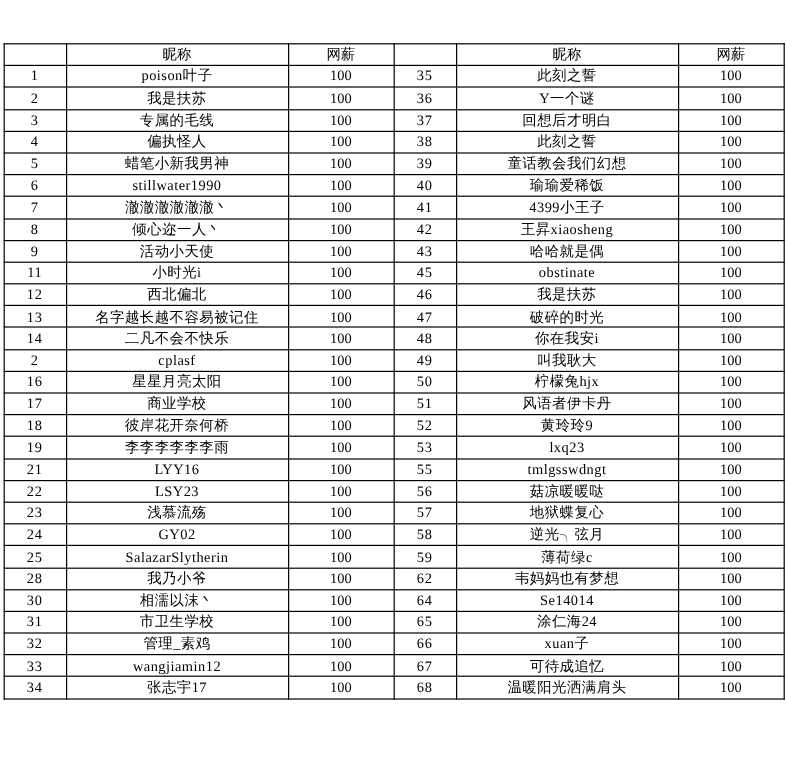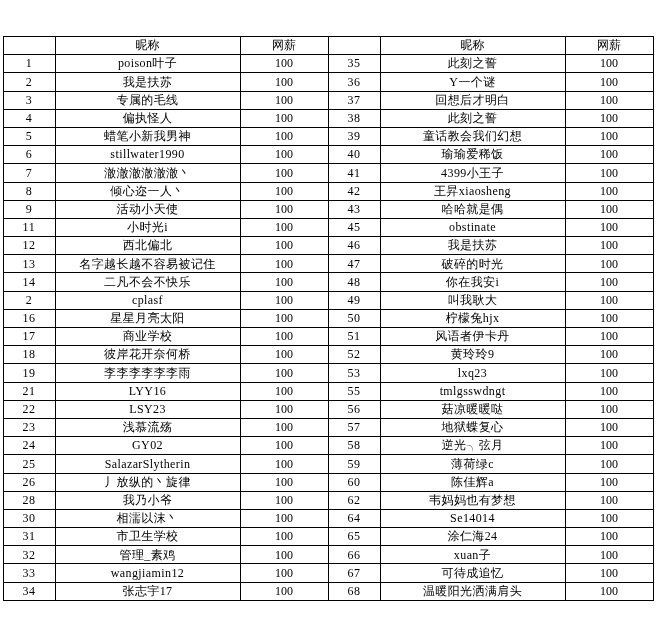--- a/index.html
+++ b/index.html
@@ -264,28 +264,20 @@
         </tr>
         <tr>
           <td class="num-cell">25</td>
           <td class="name-cell">SalazarSlytherin</td>
           <td class="pay-cell">100</td>
           <td class="num-cell">59</td>
           <td class="name-cell">薄荷绿c</td>
           <td class="pay-cell">100</td>
         </tr>
         <tr>
-          <td class="num-cell">26</td>
-          <td class="name-cell">丿放纵的丶旋律</td>
-          <td class="pay-cell">100</td>
-          <td class="num-cell">60</td>
-          <td class="name-cell">陈佳辉a</td>
-          <td class="pay-cell">100</td>
-        </tr>
-        <tr>
           <td class="num-cell">28</td>
           <td class="name-cell">我乃小爷</td>
           <td class="pay-cell">100</td>
           <td class="num-cell">62</td>
           <td class="name-cell">韦妈妈也有梦想</td>
           <td class="pay-cell">100</td>
         </tr>
         <tr>
           <td class="num-cell">30</td>
           <td class="name-cell">相濡以沫丶</td>

